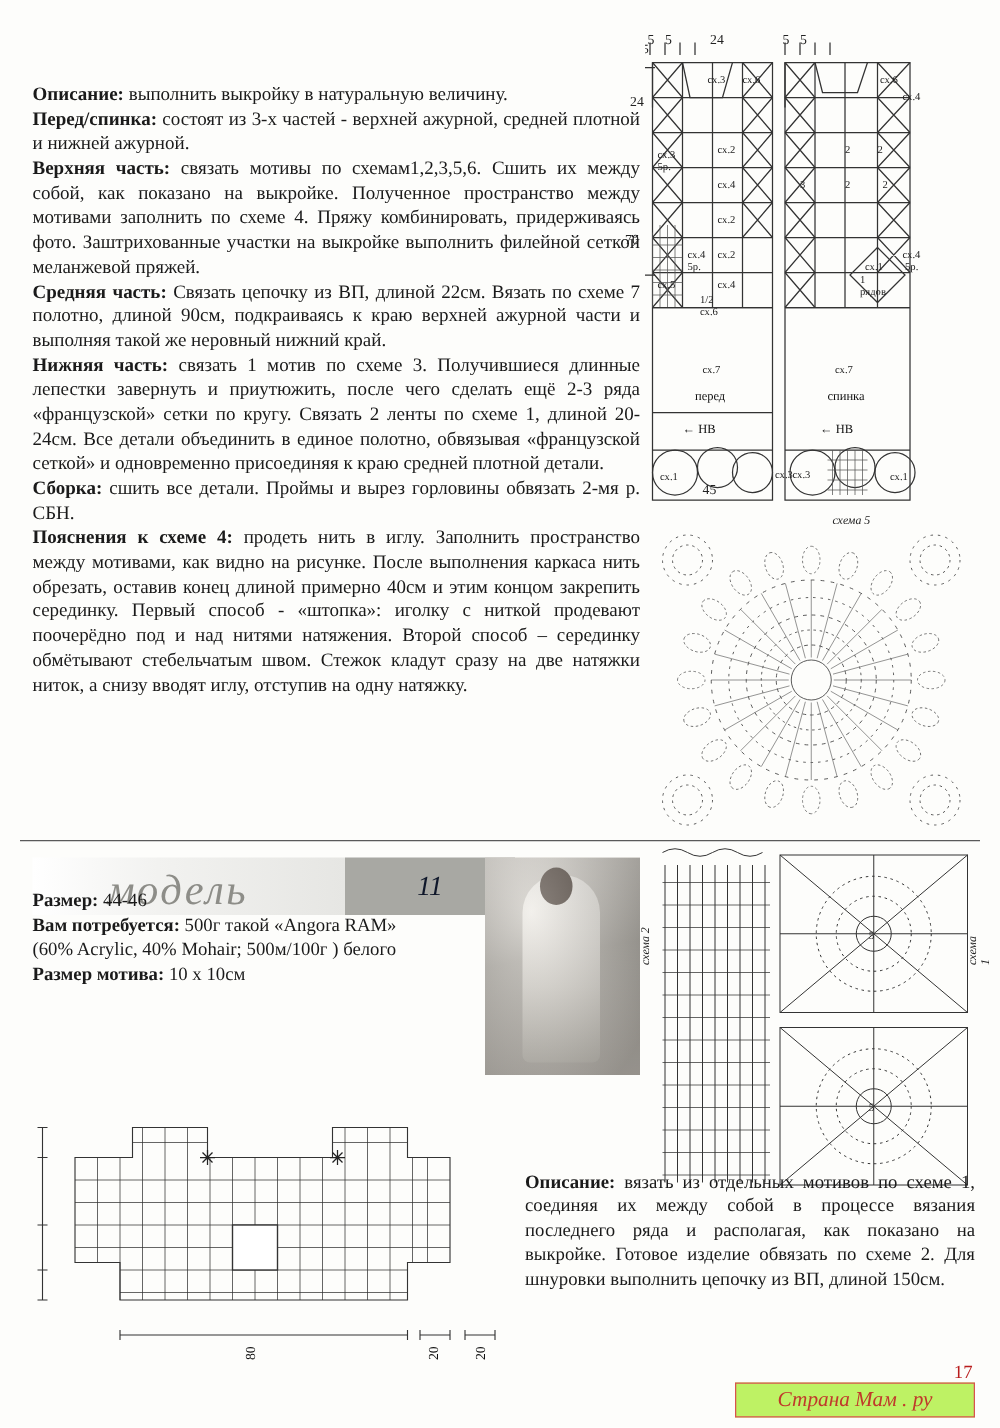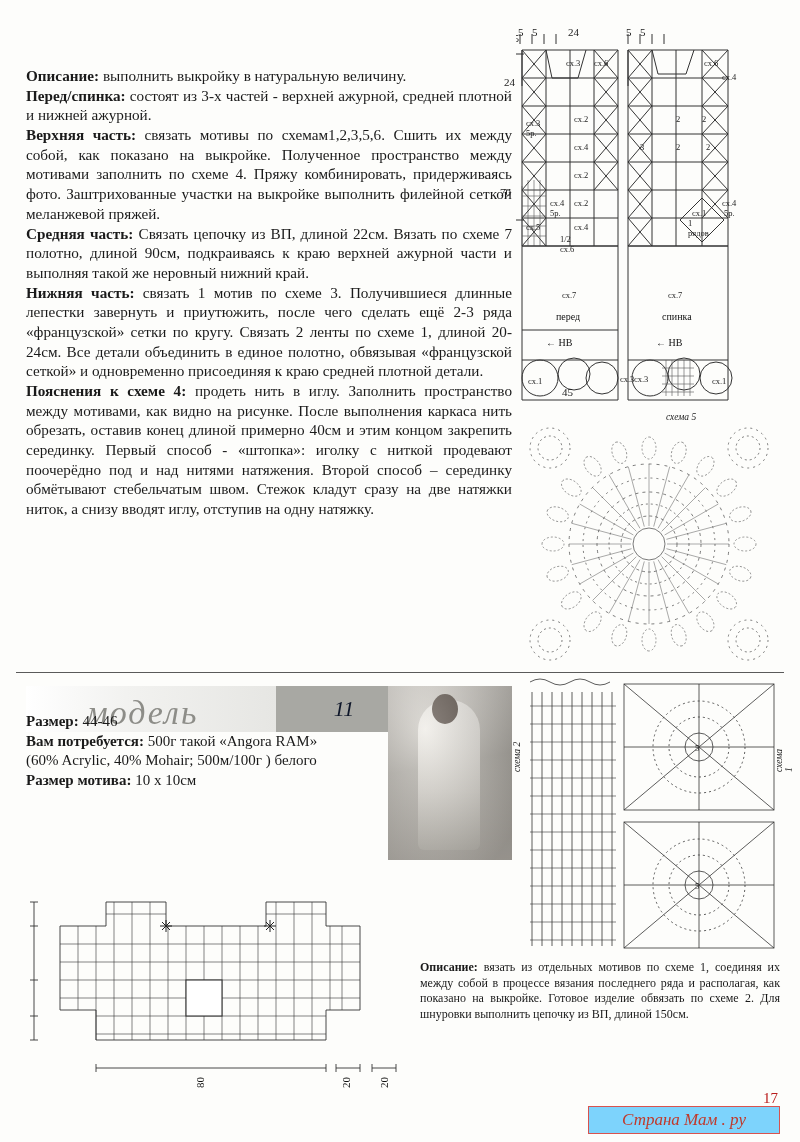--- a/index.html
+++ b/index.html
@@ -43,46 +43,47 @@
      background:radial-gradient(ellipse at 30% 25%,rgba(255,255,255,.35),rgba(0,0,0,.28) 90%);}
 
   .model-info{position:absolute;left:26px;top:712px;width:356px;font-size:15px;line-height:1.3;}
   .model-info p{margin:0;}
 
   
   .grid-chart{position:absolute;left:26px;top:880px;width:400px;height:215px;}
 
   
   .pattern-bot{position:absolute;left:516px;top:676px;width:264px;height:280px;}
-  .bot-text{position:absolute;left:420px;top:960px;width:360px;font-size:12px;line-height:1.295;text-align:justify;}
+  .bot-text{position:absolute;left:420px;top:937px;width:360px;font-size:15px;line-height:1.295;text-align:justify;}
   .bot-text p{margin:0;}
 
   
   .pageno{position:absolute;right:22px;top:1090px;font-size:15px;color:#b91c1c;}
 
   
   .wm{position:absolute;left:588px;top:1106px;width:190px;height:26px;
       border:1px solid #d8534f;display:flex;align-items:center;justify-content:center;
       color:#c0392b;font-style:italic;font-size:17px;font-family:"Liberation Serif",serif;
-      background:#7dd3fc;}
+      background:#bef264;}
   
   .rule{position:absolute;background:#5a5a5a;height:1px;}
   svg{display:block;}
 </style>
 </head>
 <body>
 
 <div class="page">
 
   <div class="col-left">
     <p><span class="bold">Описание:</span><span> выполнить выкройку в натуральную величину.</span></p>
     <p><span class="bold">Перед/спинка:</span><span> состоят из 3-х частей - верхней ажурной, средней плотной и нижней ажурной.</span></p>
     <p><span class="bold">Верхняя часть:</span><span> связать мотивы по схемам1,2,3,5,6. Сшить их между собой, как показано на выкройке. Полученное пространство между мотивами заполнить по схеме 4. Пряжу комбинировать, придерживаясь фото. Заштрихованные участки на выкройке выполнить филейной сеткой меланжевой пряжей.</span></p>
     <p><span class="bold">Средняя часть:</span><span> Связать цепочку из ВП, длиной 22см. Вязать по схеме 7 полотно, длиной 90см, подкраиваясь к краю верхней ажурной части и выполняя такой же неровный нижний край.</span></p>
     <p><span class="bold">Нижняя часть:</span><span> связать 1 мотив по схеме 3. Получившиеся длинные лепестки завернуть и приутюжить, после чего сделать ещё 2-3 ряда «французской» сетки по кругу. Связать 2 ленты по схеме 1, длиной 20-24см. Все детали объединить в единое полотно, обвязывая «французской сеткой» и одновременно присоединяя к краю средней плотной детали.</span></p>
+    <p><span class="bold">Сборка:</span><span> сшить все детали. Проймы и вырез горловины обвязать 2-мя р. СБН.</span></p>
     <p><span class="bold">Пояснения к схеме 4:</span><span> продеть нить в иглу. Заполнить пространство между мотивами, как видно на рисунке. После выполнения каркаса нить обрезать, оставив конец длиной примерно 40см и этим концом закрепить серединку. Первый способ -  «штопка»: иголку с ниткой продевают поочерёдно под и над нитями натяжения. Второй способ – серединку обмётывают стебельчатым швом. Стежок кладут сразу на две натяжки ниток, а снизу вводят иглу, отступив на одну натяжку.</span></p>
   </div>
 
   <div class="pattern-top">
     <svg width="262" height="390" viewBox="0 0 262 390">
       <g stroke="#333" fill="none" stroke-width="1">
 
         <path d="M4 14 L4 4 M16 14 L16 4 M28 14 L28 4 M40 14 L40 4"></path>
         <path d="M112 14 L112 4 M124 14 L124 4 M136 14 L136 4 M148 14 L148 4"></path>
 

